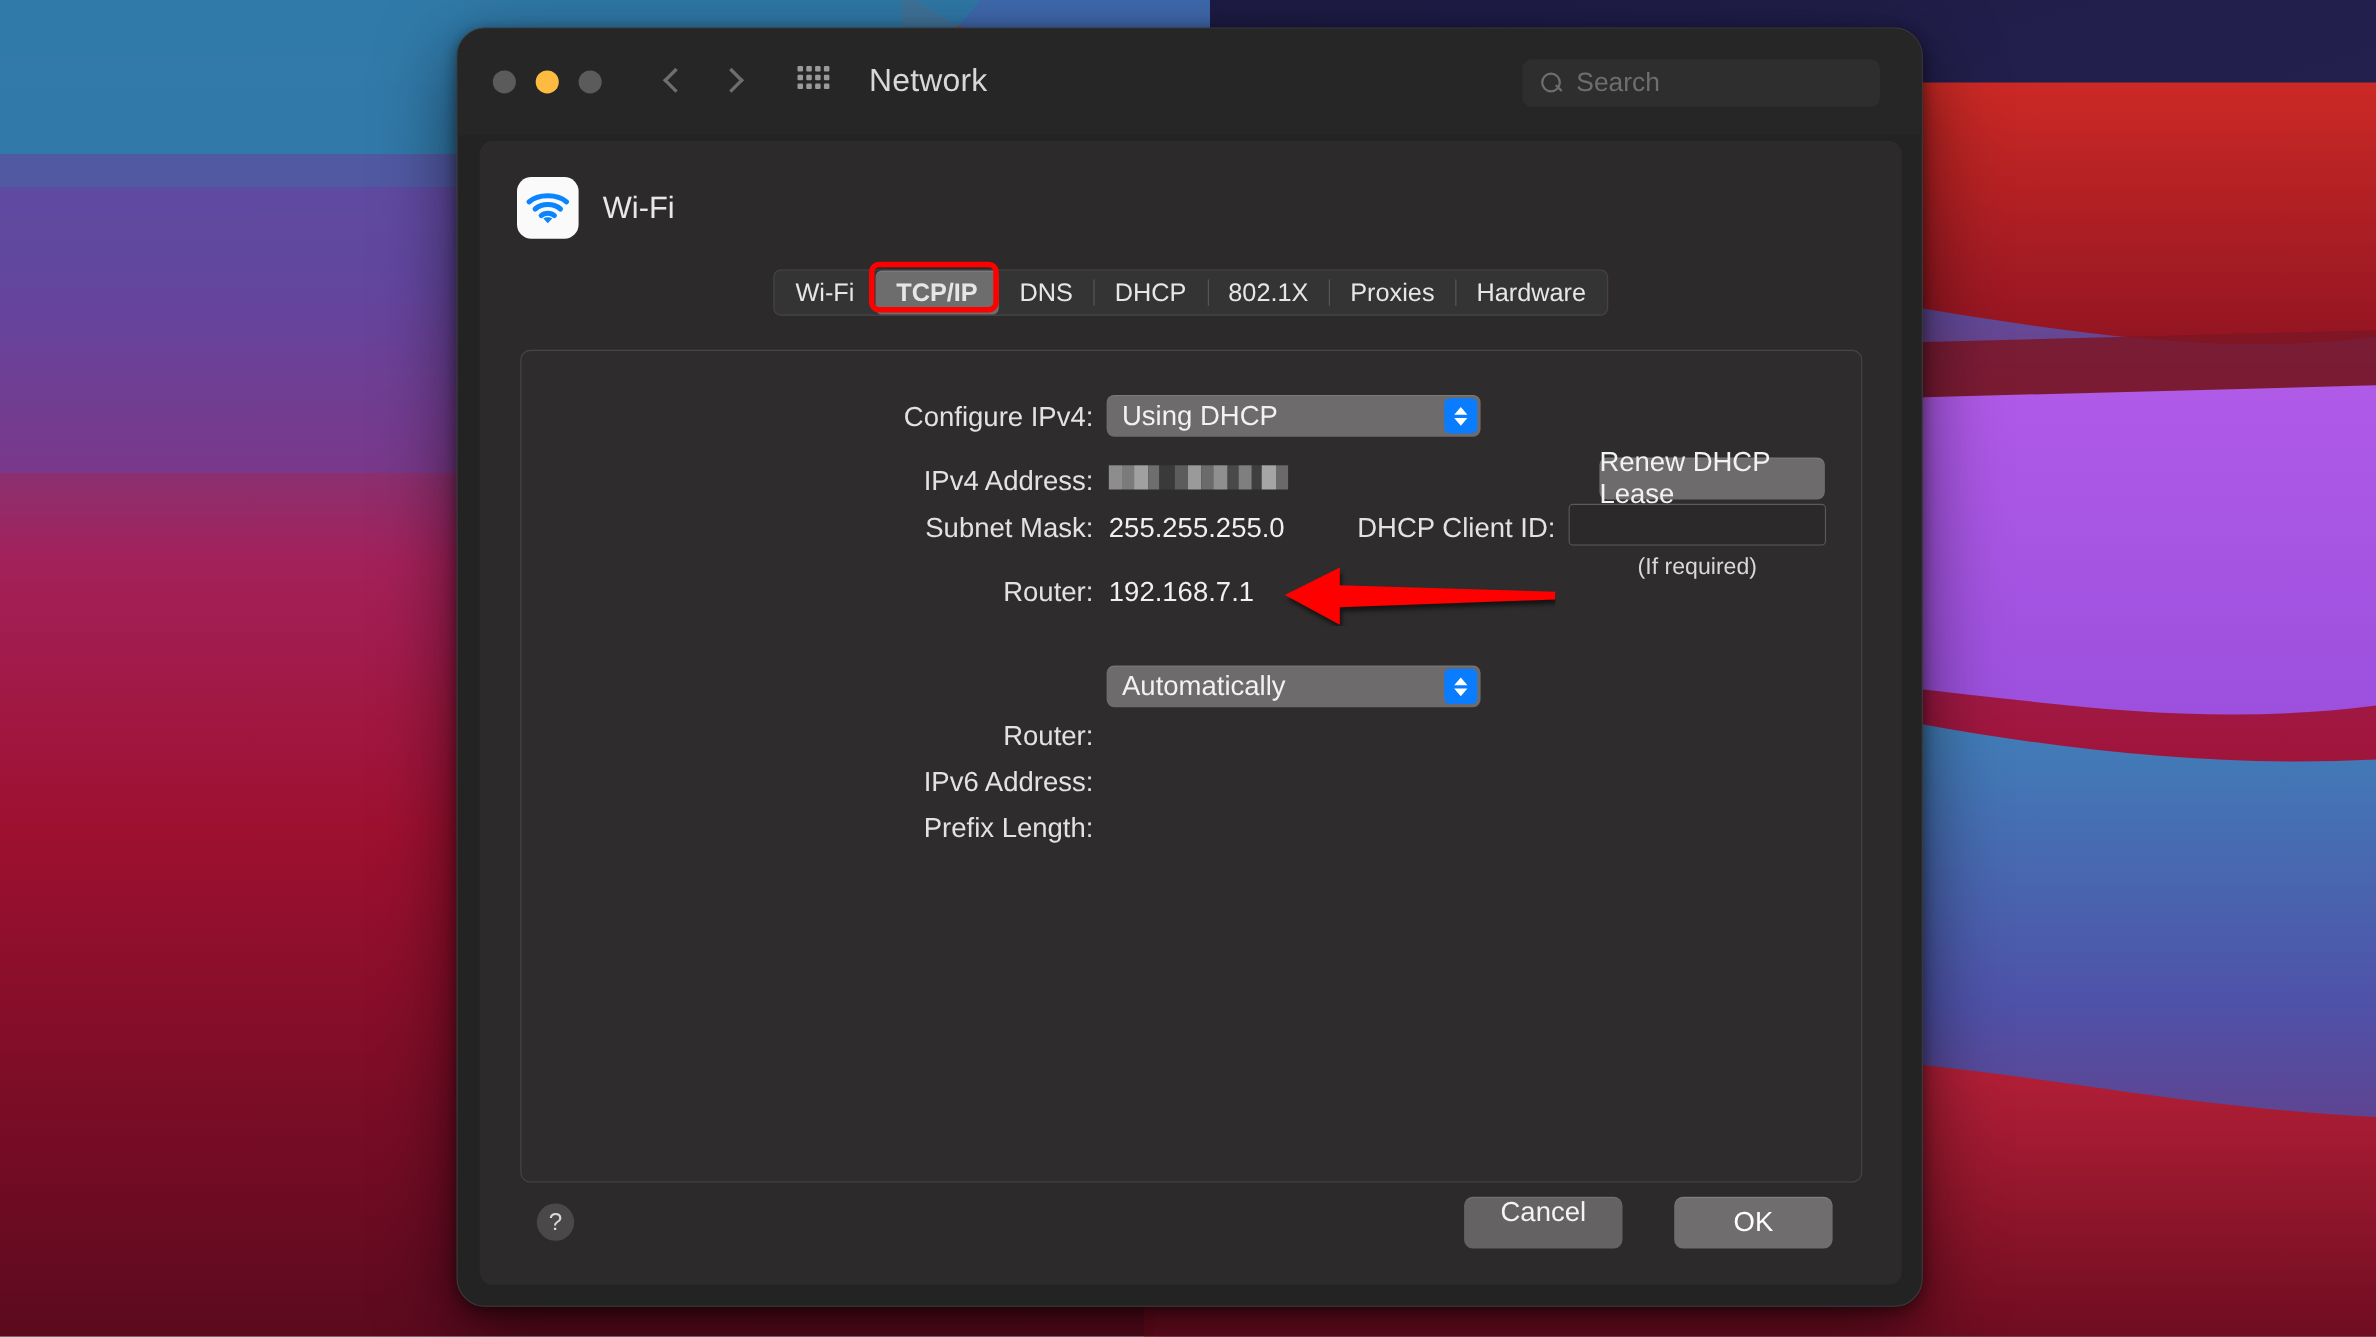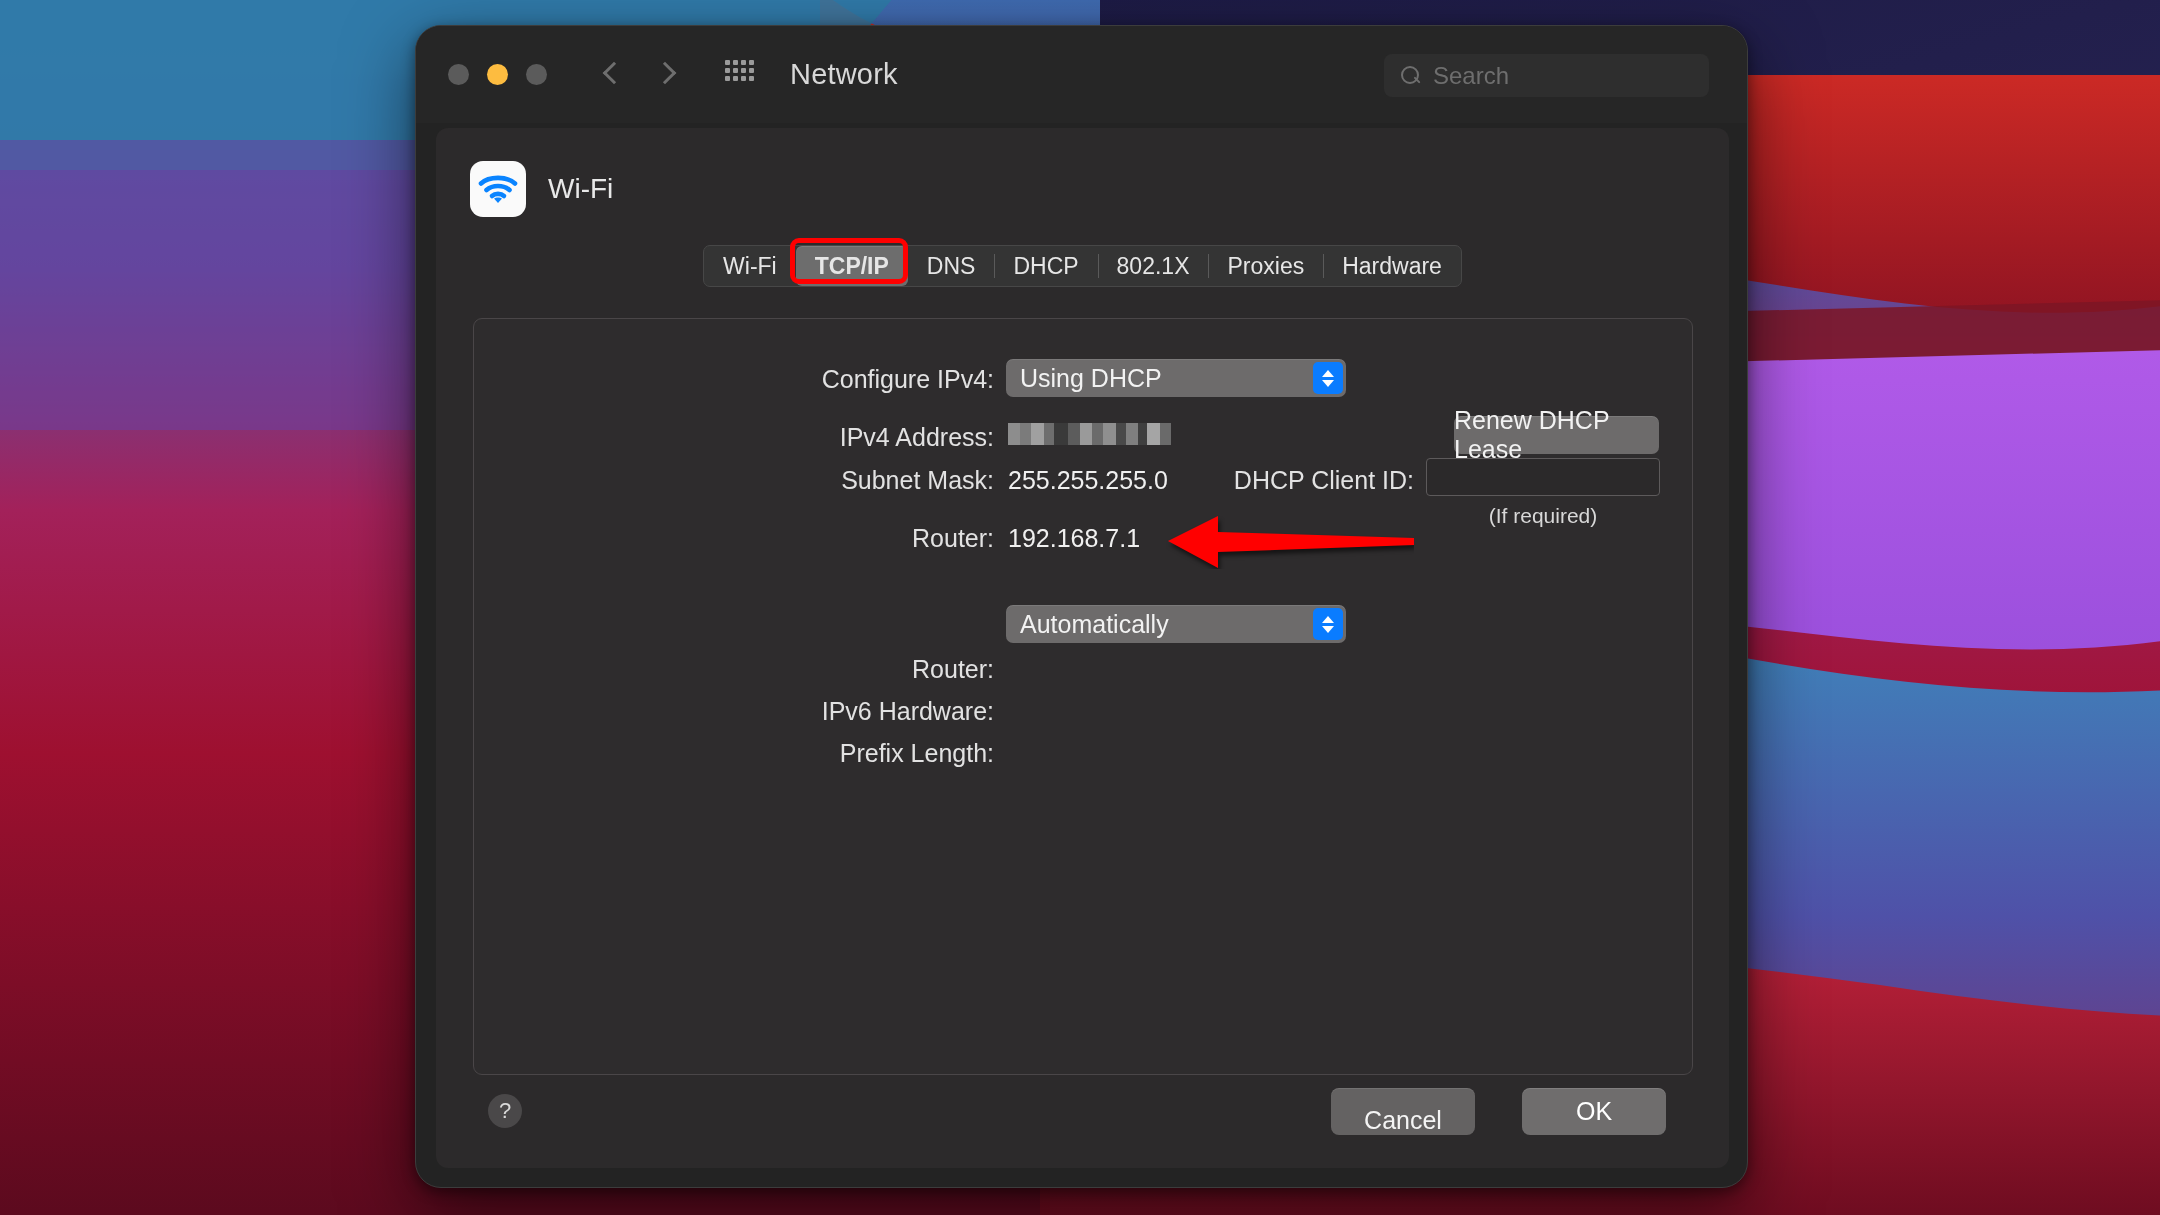--- a/index.html
+++ b/index.html
@@ -222,21 +222,21 @@
     font-size: 22px;
     display: flex; align-items: center; justify-content: center;
   }
   #cancel-btn {
     position: absolute;
     right: 254px; bottom: 33px;
     width: 144px; height: 47px;
     background: #646262;
     border-radius: 8px;
     color: #f4f4f4; font-size: 25px;
-    display: flex; align-items: flex-end; justify-content: center;
+    display: flex; align-items: flex-start; justify-content: center;
     box-shadow: inset 0 1px 0 rgba(255,255,255,0.10);
   }
   #ok-btn {
     position: absolute;
     right: 63px; bottom: 33px;
     width: 144px; height: 47px;
     background: #6f6d6d;
     border-radius: 8px;
     color: #ffffff; font-size: 25px;
     display: flex; align-items: center; justify-content: center;
@@ -432,21 +432,21 @@
         </div>
 
         <div class="row" style="left:0; top:336px; width:520px; justify-content:flex-end;">
           <span class="lbl">Router:</span>
         </div>
         <div class="row" style="left:534px; top:336px;">
           <span class="val"></span>
         </div>
 
         <div class="row" style="left:0; top:378px; width:520px; justify-content:flex-end;">
-          <span class="lbl">IPv6 Hardware:</span>
+          <span class="lbl">IPv6 Address:</span>
         </div>
         <div class="row" style="left:534px; top:378px;">
           <span class="val"></span>
         </div>
 
         <div class="row" style="left:0; top:420px; width:520px; justify-content:flex-end;">
           <span class="lbl">Prefix Length:</span>
         </div>
         <div class="row" style="left:534px; top:420px;">
           <span class="val"></span>

